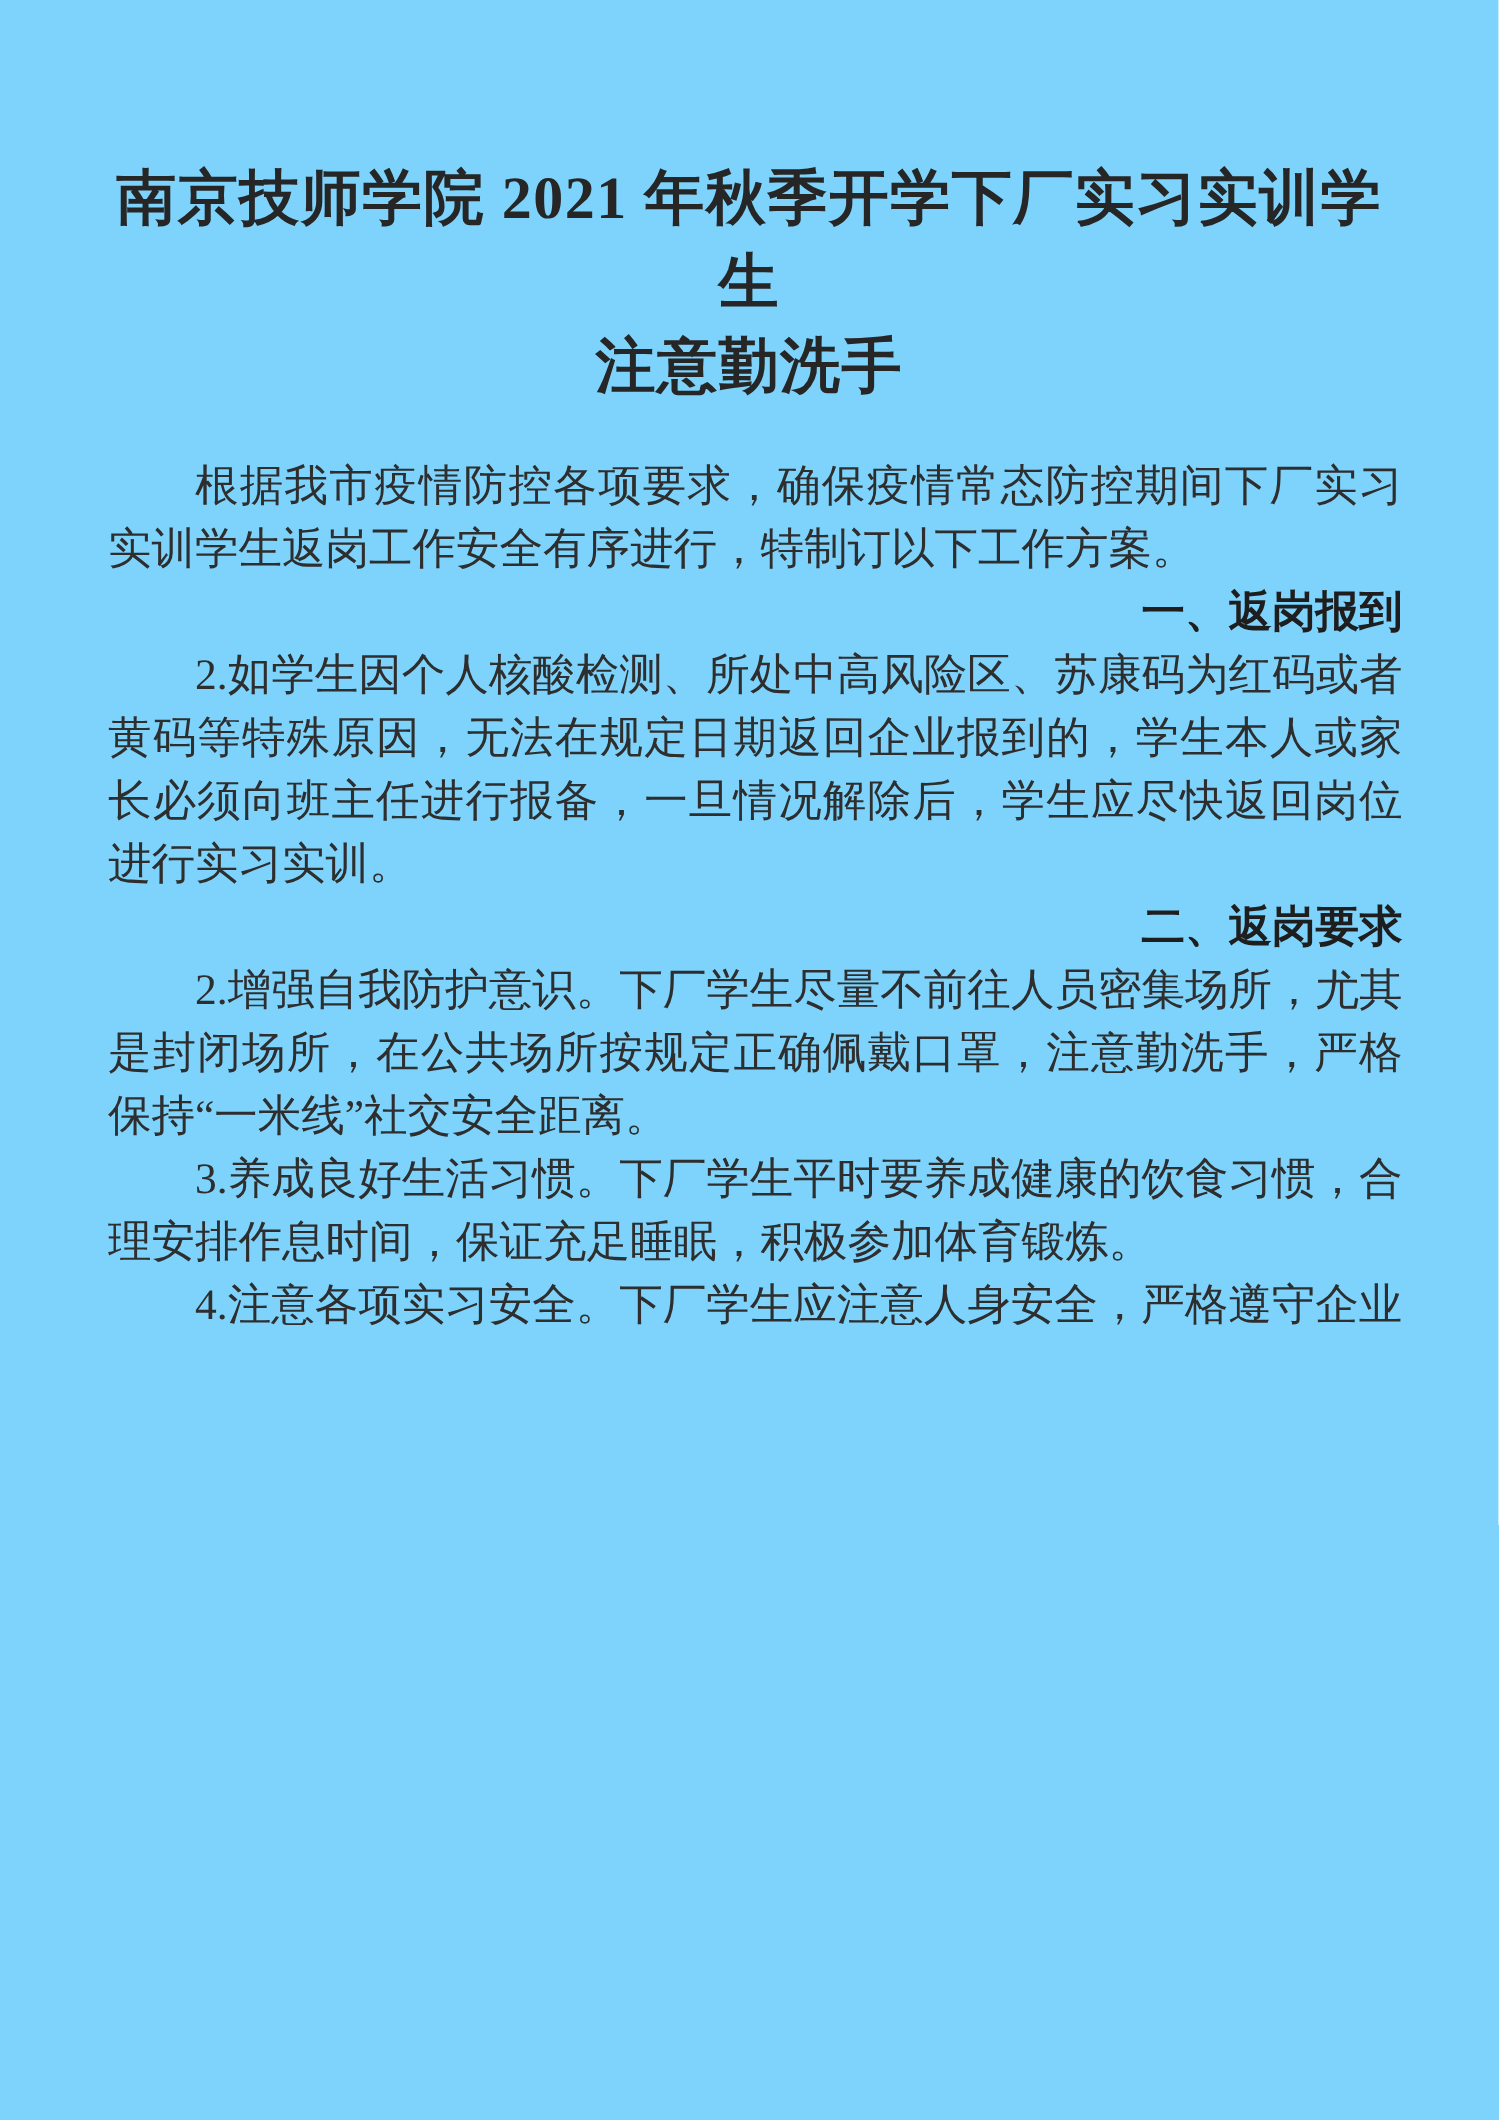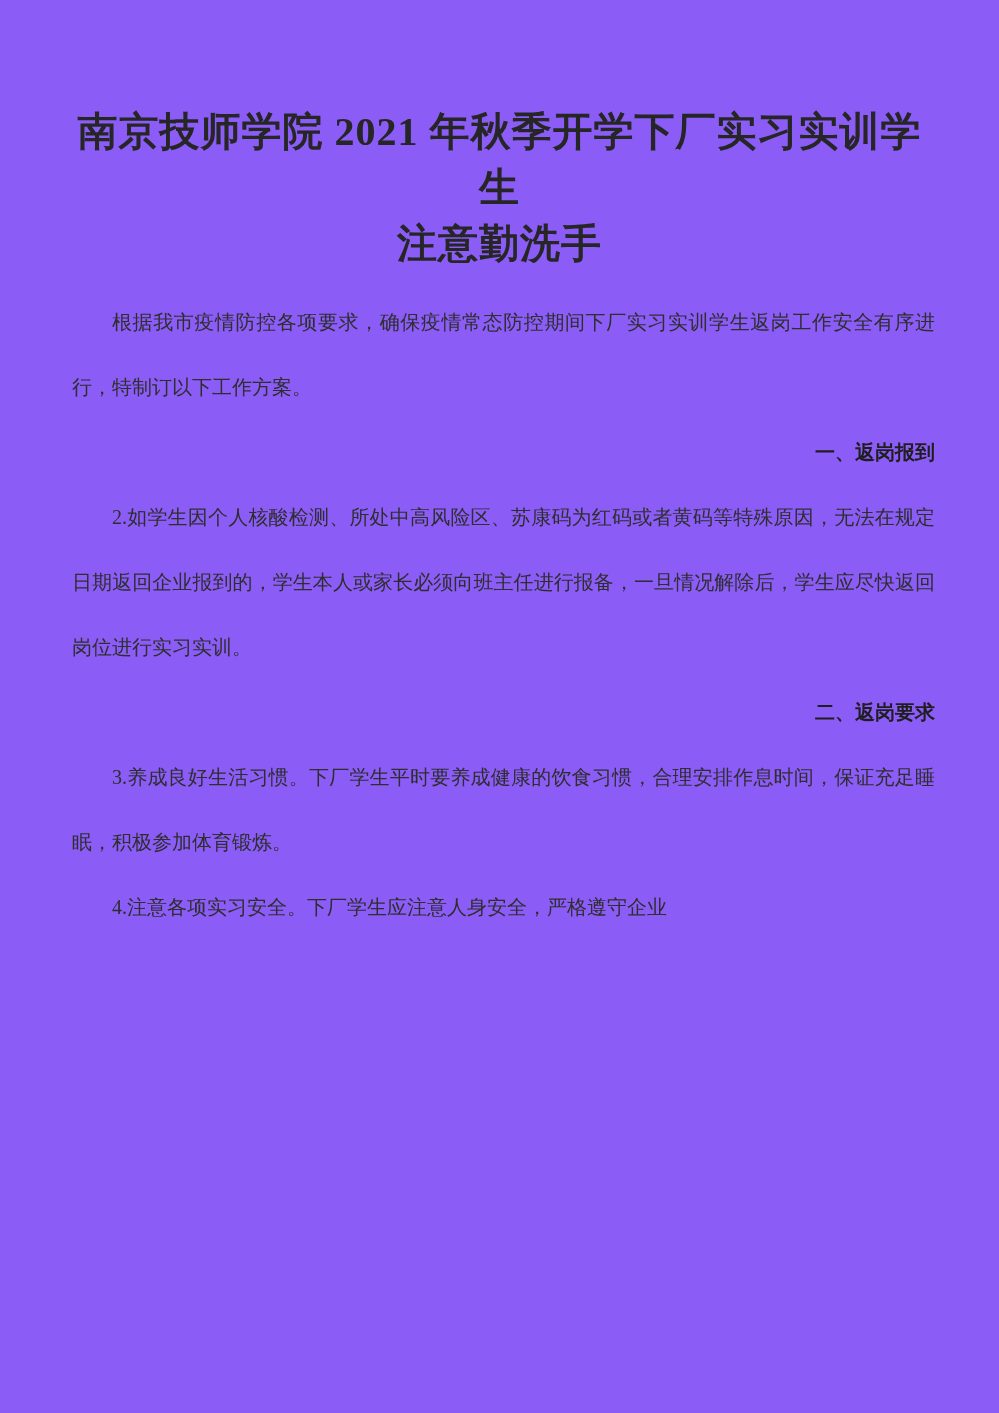--- a/index.html
+++ b/index.html
@@ -10,41 +10,41 @@
   body {
     width: 999px;
     height: 1413px;
     overflow: hidden;
     font-family: "Liberation Serif", serif;
   }
   .page {
     position: relative;
     width: 999px;
     height: 1413px;
-    background: #8b5cf6;
+    background: #7dd3fc;
     box-sizing: border-box;
     padding-top: 104px;
   }
   .doc-title {
     margin: 0 60px;
     text-align: center;
     font-family: "Liberation Serif", serif;
     font-weight: 700;
     font-size: 40px;
     line-height: 56px;
     color: #262626;
     letter-spacing: 1px;
   }
   .doc-title .title-line {
     display: block;
   }
   .doc-body {
-    margin: 18px 64px 0 72px;
-    font-size: 20px;
-    line-height: 65px;
+    margin: 31px 64px 0 72px;
+    font-size: 29px;
+    line-height: 42px;
     color: #2e2e2e;
     text-align: justify;
   }
   .doc-body p {
     margin: 0;
     text-indent: 2em;
   }
   .doc-body p.heading {
     font-family: "Liberation Sans", sans-serif;
     font-weight: 700;
@@ -65,18 +65,19 @@
     <p class="para">根据我市疫情防控各项要求，确保疫情常态防控期间下厂实习实训学生返岗工作安全有序进行，特制订以下工作方案。</p>
 
     <p class="heading">一、返岗报到</p>
 
 
     <p class="para">2.如学生因个人核酸检测、所处中高风险区、苏康码为红码或者黄码等特殊原因，无法在规定日期返回企业报到的，学生本人或家长必须向班主任进行报备，一旦情况解除后，学生应尽快返回岗位进行实习实训。</p>
 
     <p class="heading">二、返岗要求</p>
 
 
+    <p class="para">2.增强自我防护意识。下厂学生尽量不前往人员密集场所，尤其是封闭场所，在公共场所按规定正确佩戴口罩，注意勤洗手，严格保持“一米线”社交安全距离。</p>
 
     <p class="para">3.养成良好生活习惯。下厂学生平时要养成健康的饮食习惯，合理安排作息时间，保证充足睡眠，积极参加体育锻炼。</p>
 
     <p class="para">4.注意各项实习安全。下厂学生应注意人身安全，严格遵守企业</p>
   </div>
 </div>
 
 </body></html>

